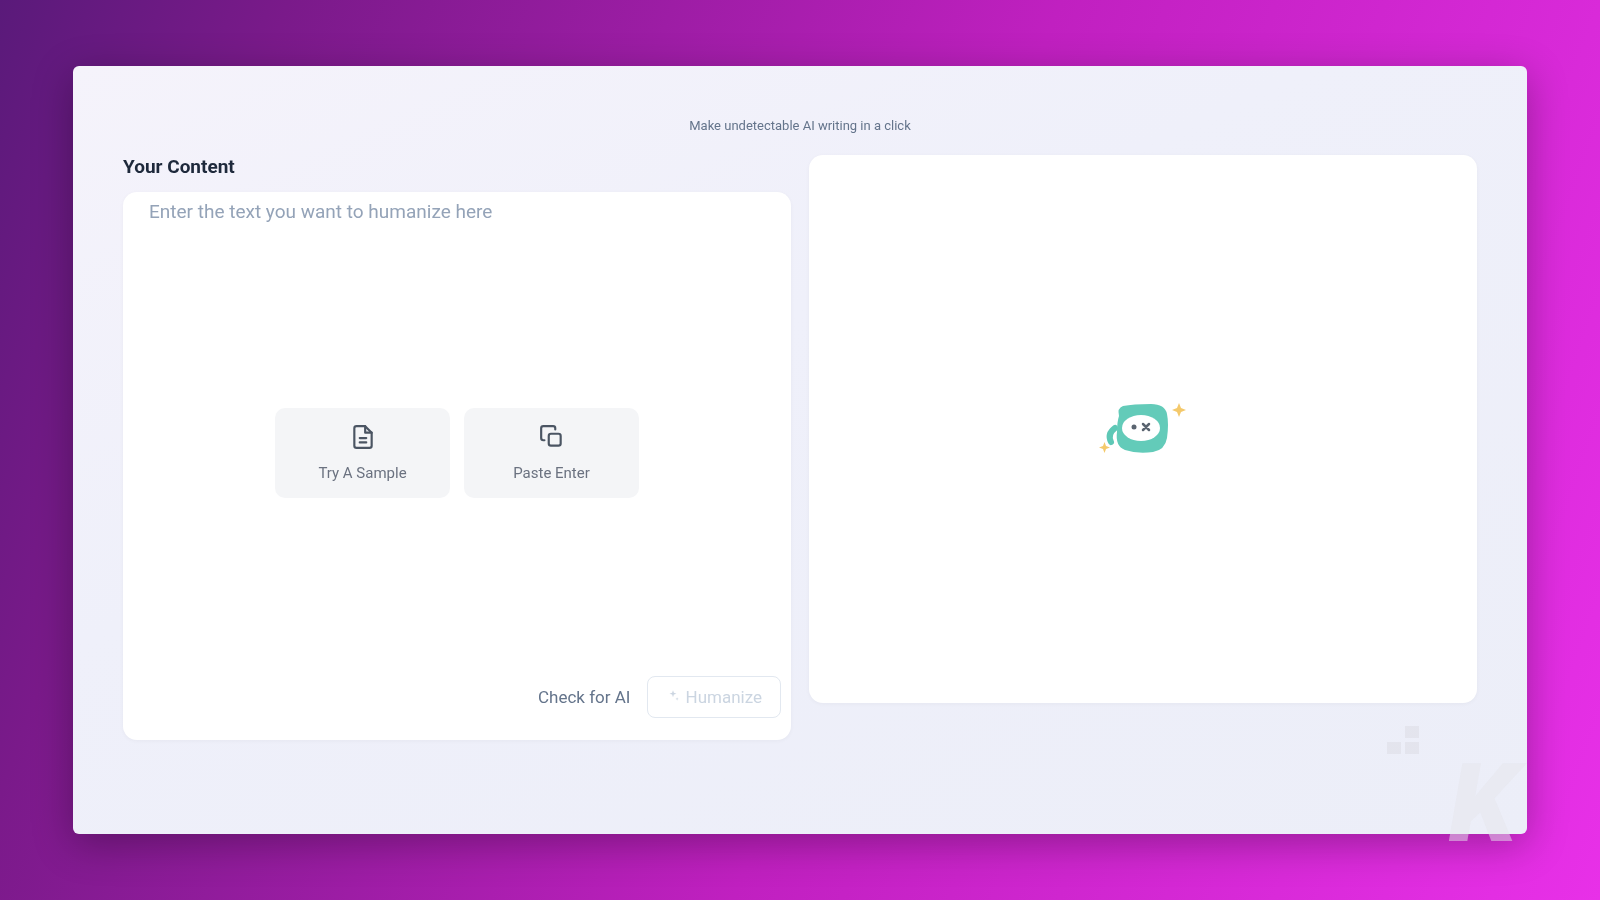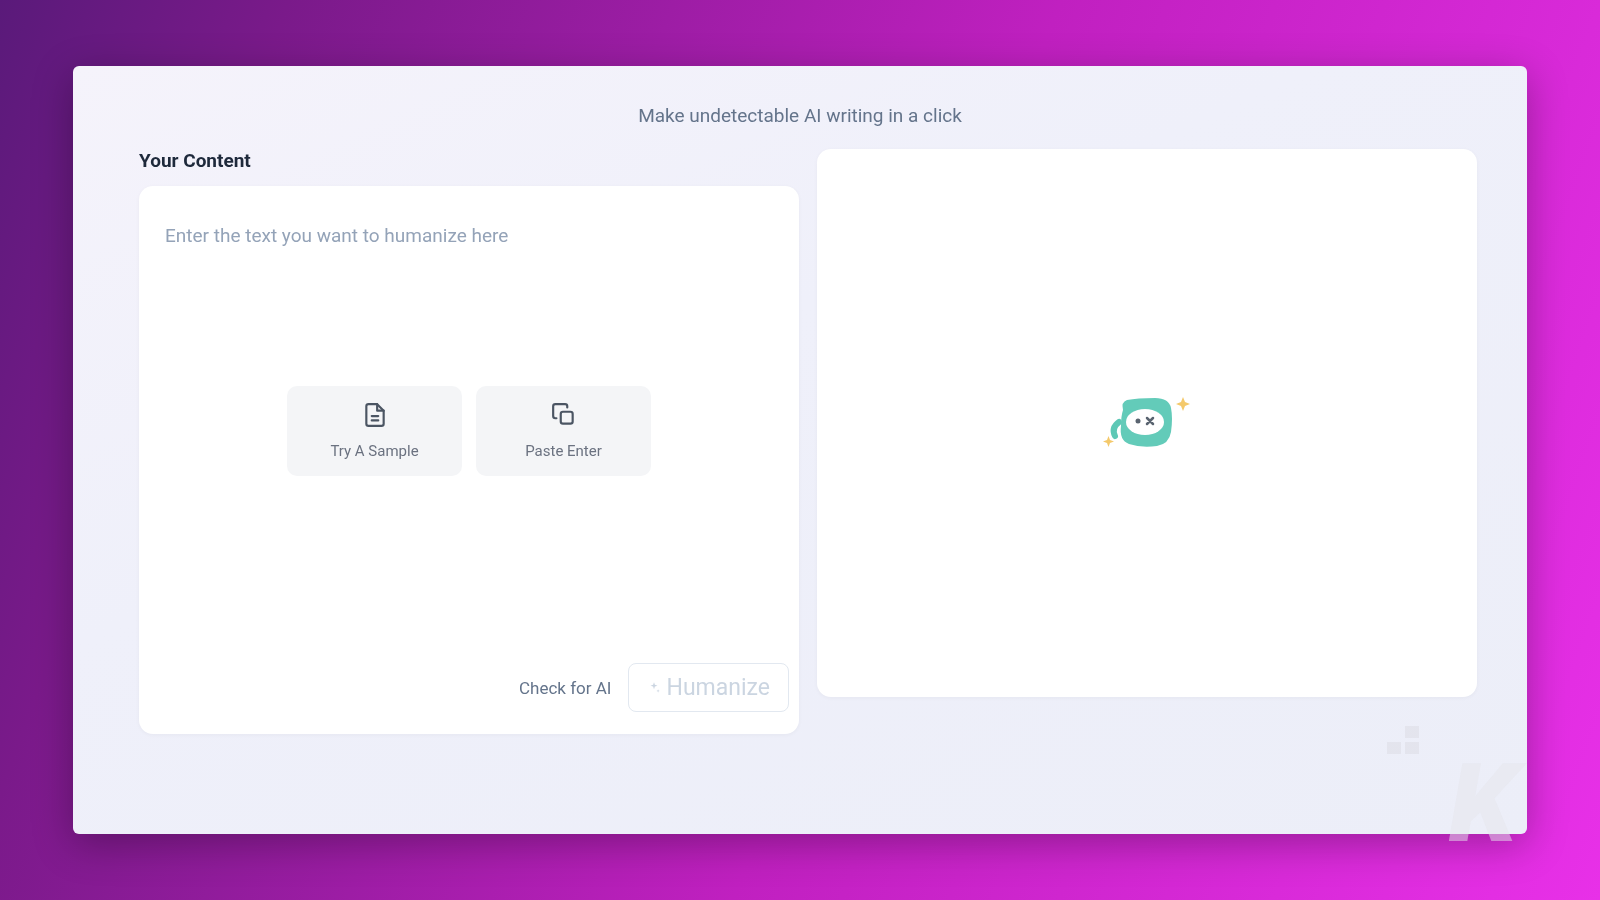--- a/index.html
+++ b/index.html
@@ -30,28 +30,27 @@
       text-align: center;
       margin-bottom: 22px;
     }
     .title {
       font-size: 38px;
       font-weight: 800;
       color: #1e293b;
       letter-spacing: -0.5px;
     }
     .subtitle {
-      font-size: 19px;
+      font-size: 13px;
       color: #64748b;
-      margin-top: 10px;
+      margin-top: 24px;
     }
     .columns {
       display: flex;
       gap: 18px;
-      margin-left: 16px;
     }
     .column {
       flex: 1;
       display: flex;
       flex-direction: column;
     }
     .column-label {
       font-size: 19px;
       font-weight: 700;
       color: #1e293b;
@@ -66,30 +65,30 @@
     }
     .input-area {
       width: 100%;
       height: 100%;
       border: none;
       outline: none;
       resize: none;
       font-family: inherit;
       font-size: 19px;
       color: #1e293b;
-      padding: 38px 26px;
+      padding: 8px 26px;
       background: transparent;
       border-radius: 14px;
     }
     .input-area::placeholder {
       color: #94a3b8;
     }
     .quick-actions {
       position: absolute;
-      top: 200px;
+      top: 216px;
       left: 50%;
       transform: translateX(-50%);
       display: flex;
       gap: 14px;
     }
     .quick-btn {
       width: 175px;
       height: 90px;
       background: #f4f5f7;
       border: none;
@@ -120,21 +119,21 @@
     .check-link {
       font-size: 17px;
       color: #64748b;
       cursor: pointer;
     }
     .humanize-btn {
       background: #ffffff;
       border: 1px solid #e2e8f0;
       border-radius: 8px;
       padding: 10px 18px;
-      font-size: 23px;
+      font-size: 17px;
       color: #cbd5e1;
       cursor: pointer;
       display: flex;
       align-items: center;
       gap: 6px;
       font-family: inherit;
     }
     .humanize-btn svg {
       width: 14px;
       height: 14px;

